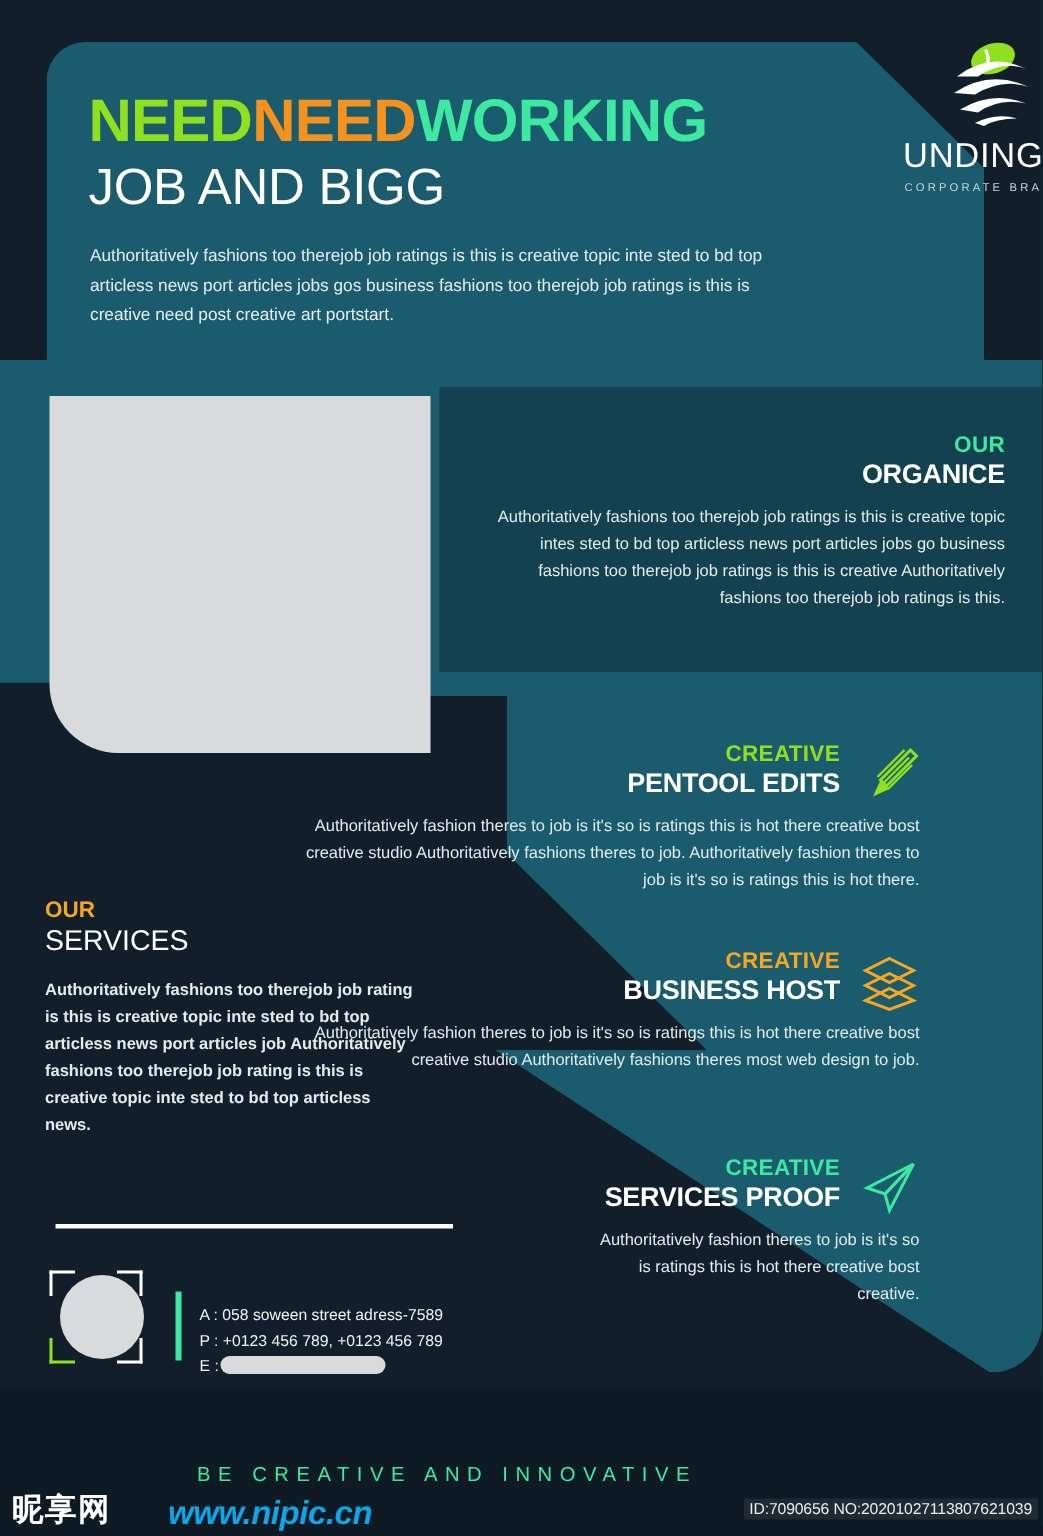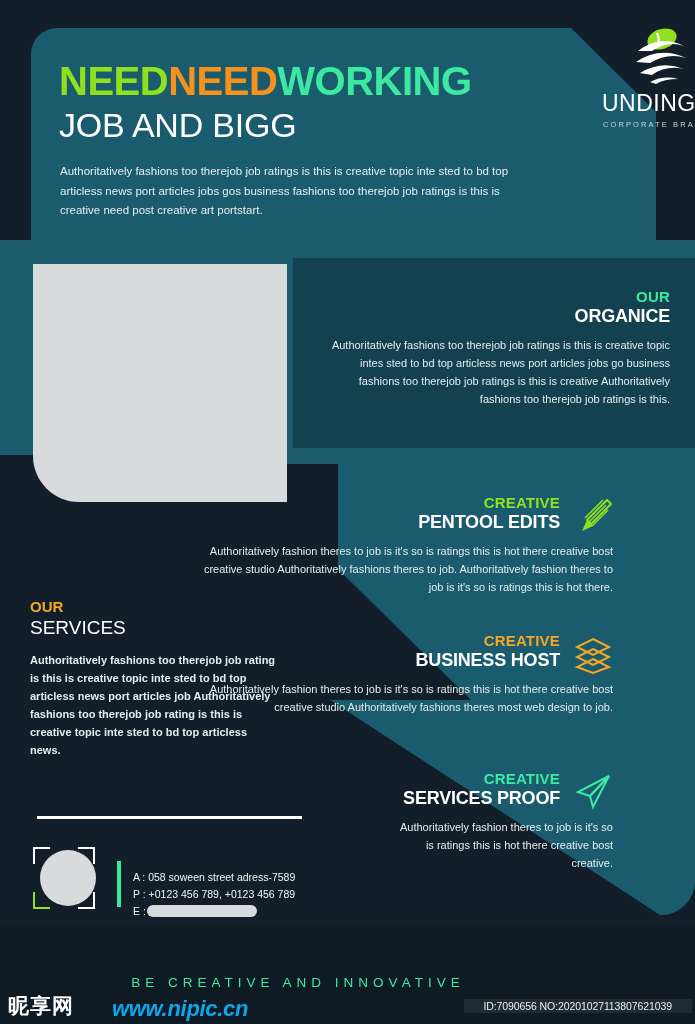--- a/index.html
+++ b/index.html
@@ -123,21 +123,21 @@
   #wm-cn{
     position:absolute;left:8px;top:992px;font-size:21px;font-weight:bold;color:#ffffff;
     font-family:"DejaVu Sans",sans-serif;letter-spacing:1px;
   }
   #wm-url{
     position:absolute;left:112px;top:996px;font-size:22px;font-weight:bold;color:#0ea5e9;
     font-style:italic;letter-spacing:-0.3px;
   }
   #id-box{
     position:absolute;right:3px;top:999px;font-size:10.5px;color:#e9eef0;
-    background:rgba(255,255,255,0.07);padding:1px 20px;letter-spacing:-0.1px;
+    background:rgba(255,255,255,0.07);padding:1px 4px;letter-spacing:-0.1px;
   }
 </style>
 </head>
 <body>
 
 <div id="poster">
 
   <div class="shape" id="teal-mid"></div>
   <div class="shape" id="teal-body"></div>
   <div class="shape" id="teal-panel-dark"></div>

